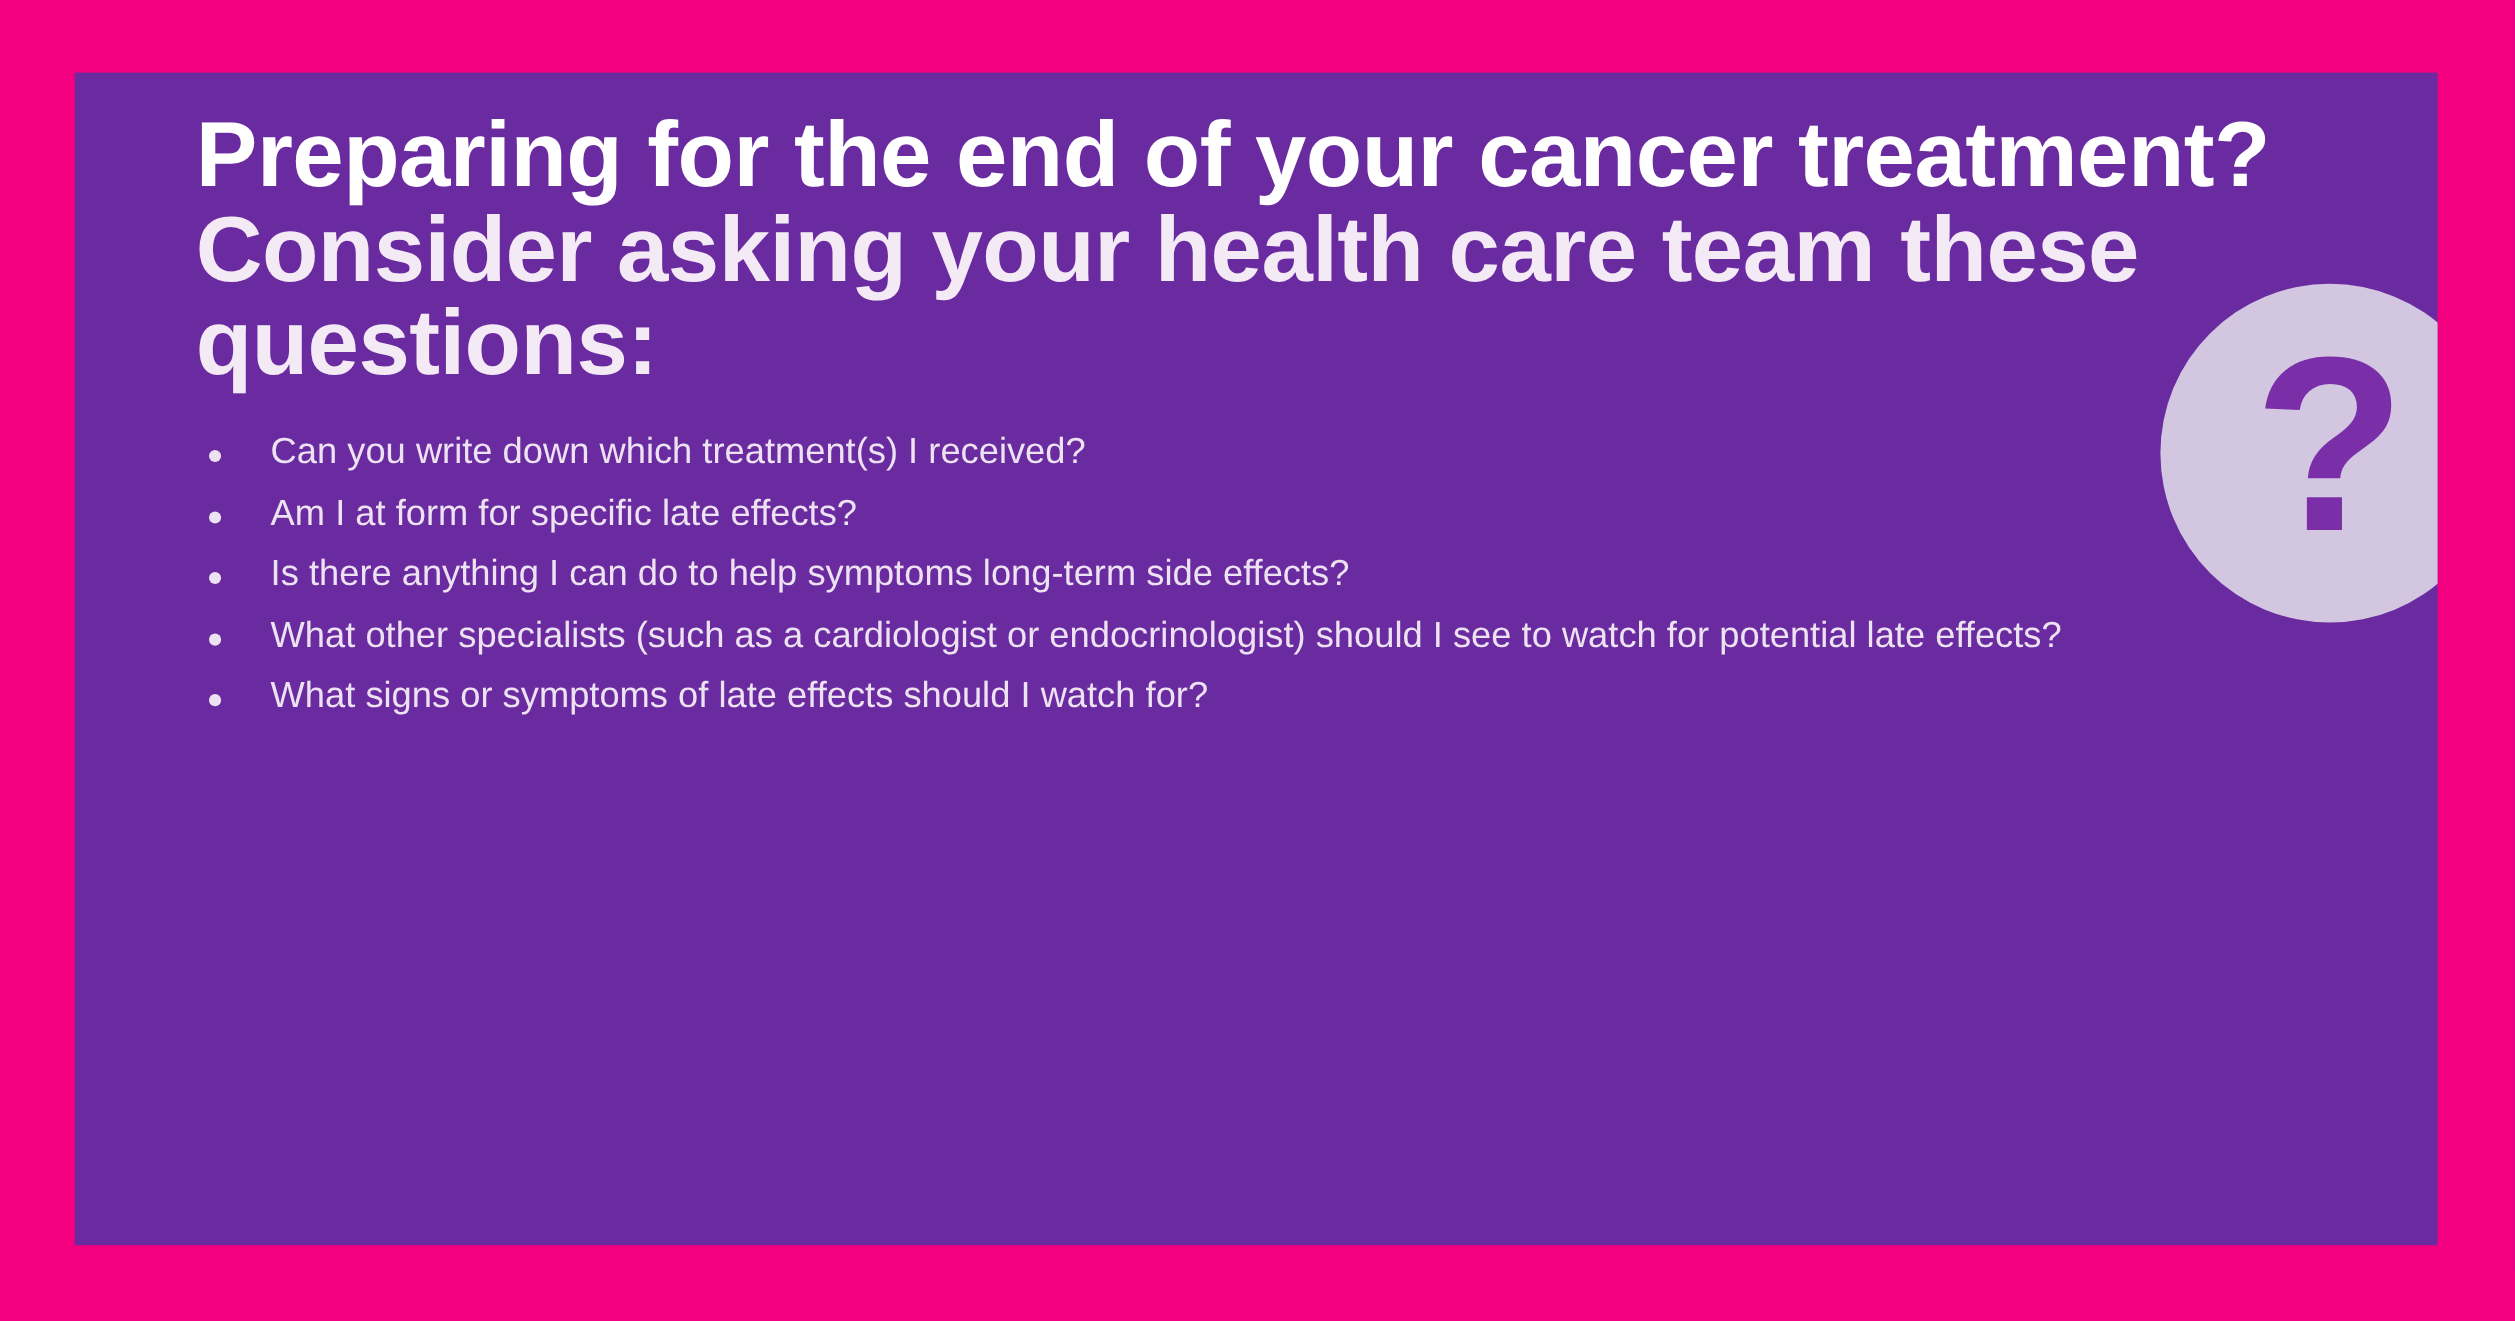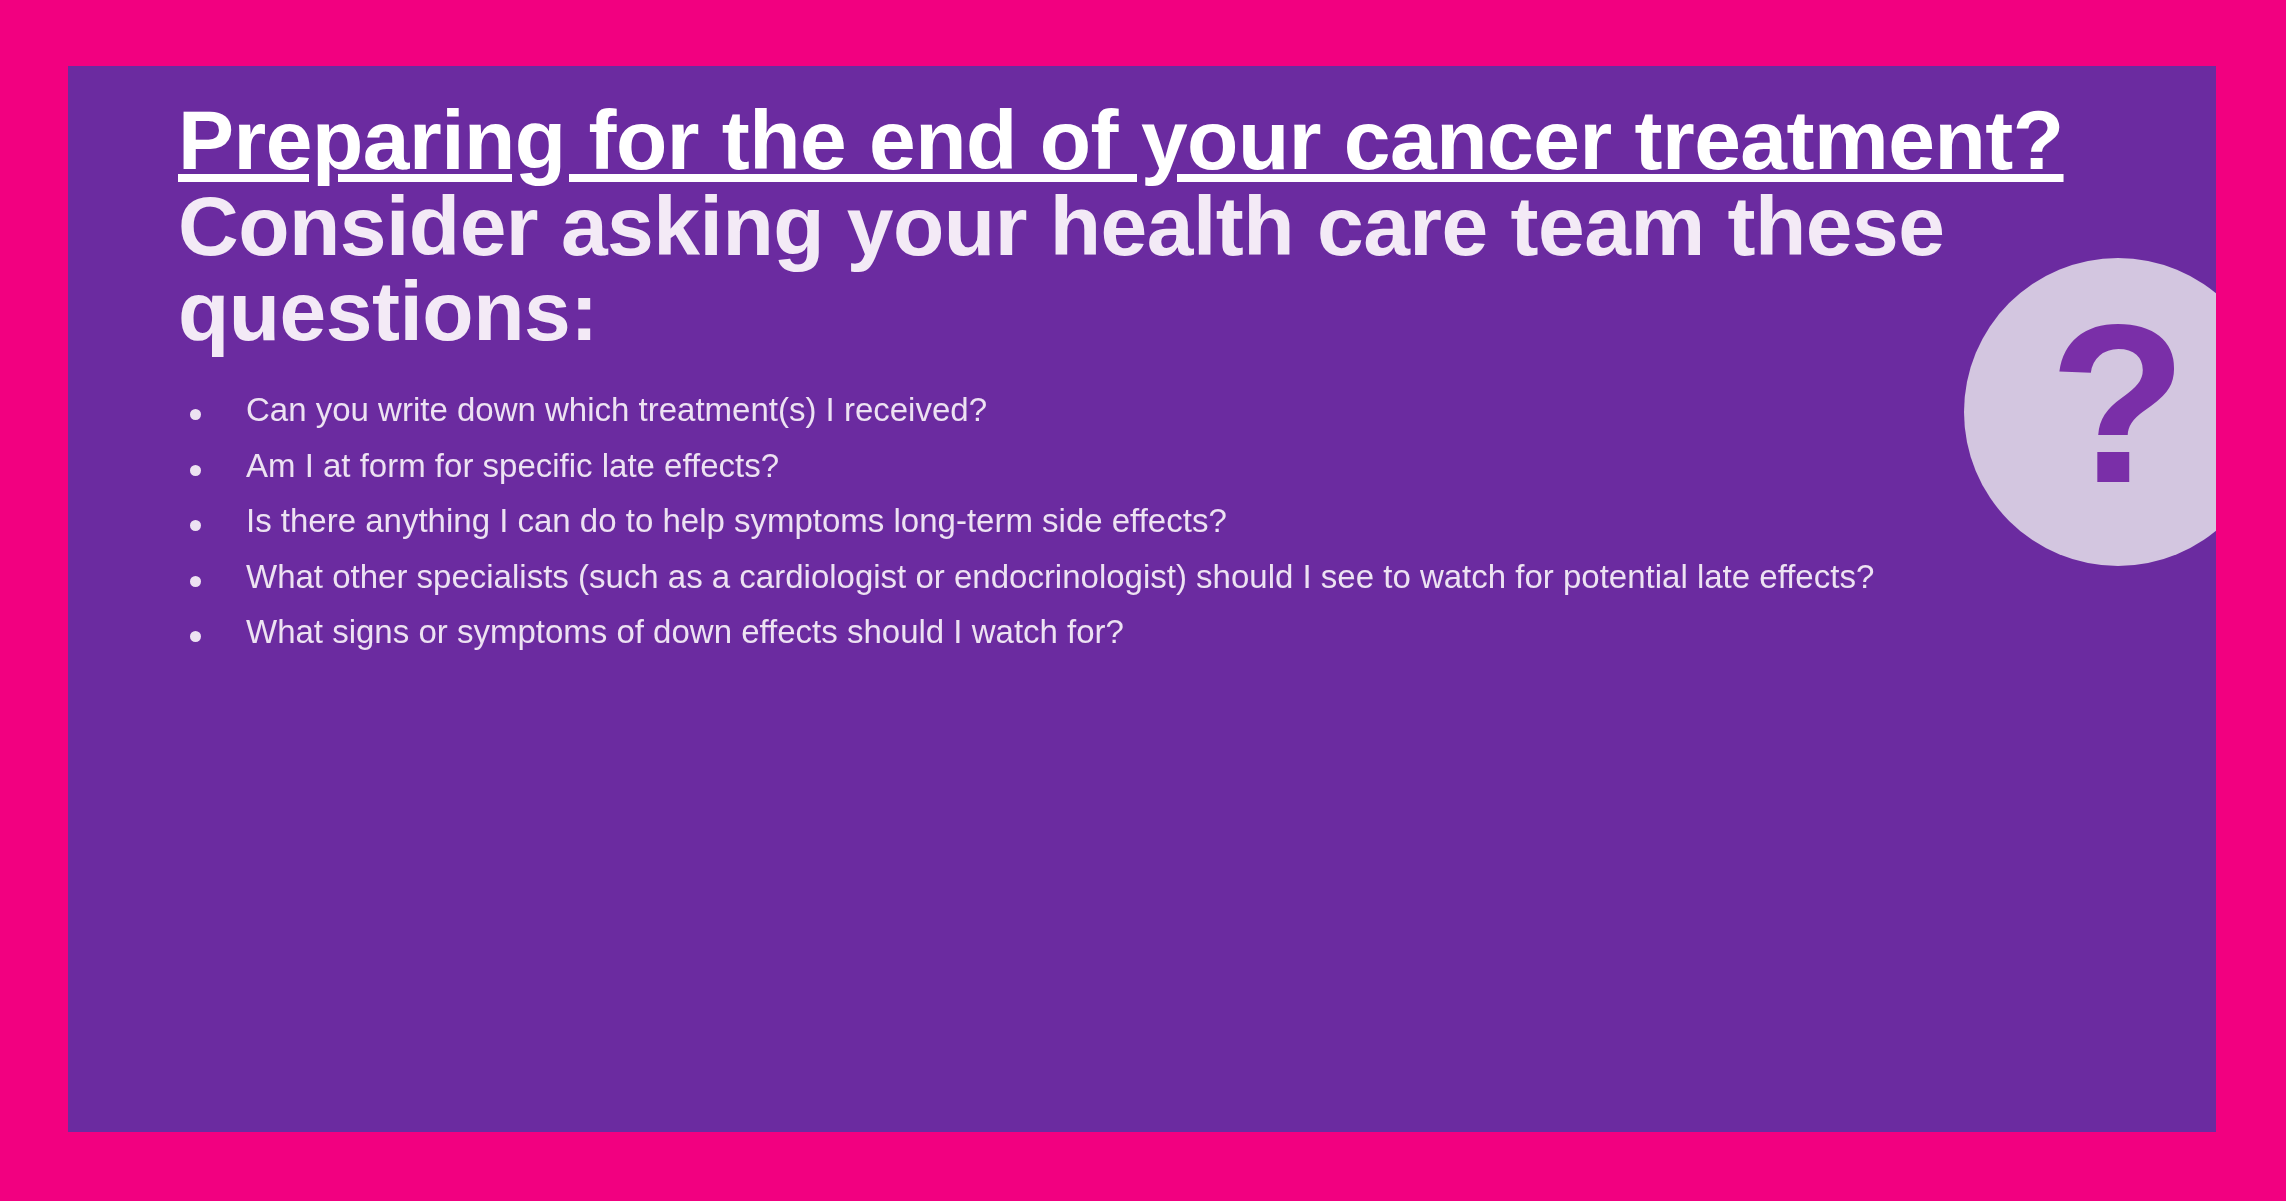--- a/index.html
+++ b/index.html
@@ -46,21 +46,20 @@
     padding: 0;
     color: #FFFFFF;
     font-size: 84px;
     line-height: 1.02;
     font-weight: 400;
     letter-spacing: -0.5px;
     max-width: 1900px;
   }
   .headline .bold {
     font-weight: bold;
-    text-decoration: underline;
   }
   .headline .light {
     font-weight: 700;
     color: #F3EAF6;
   }
 
   
   .qmark-badge {
     position: absolute;
     left: 1896px;
@@ -147,20 +146,20 @@
         <li>
           <span class="dot"></span>
           <span>Is there anything I can do to help symptoms long-term side effects?</span>
         </li>
         <li>
           <span class="dot"></span>
           <span>What other specialists (such as a cardiologist or endocrinologist) should I see to watch for potential late effects?</span>
         </li>
         <li>
           <span class="dot"></span>
-          <span>What signs or symptoms of down effects should I watch for?</span>
+          <span>What signs or symptoms of late effects should I watch for?</span>
         </li>
       </ul>
 
 
     </div>
   </div>
 </div>
 
 </body></html>

